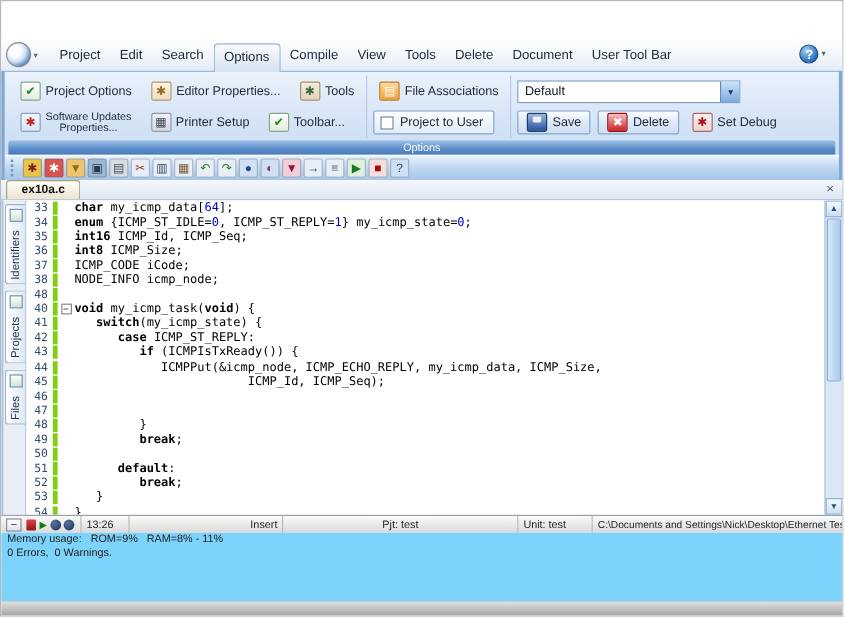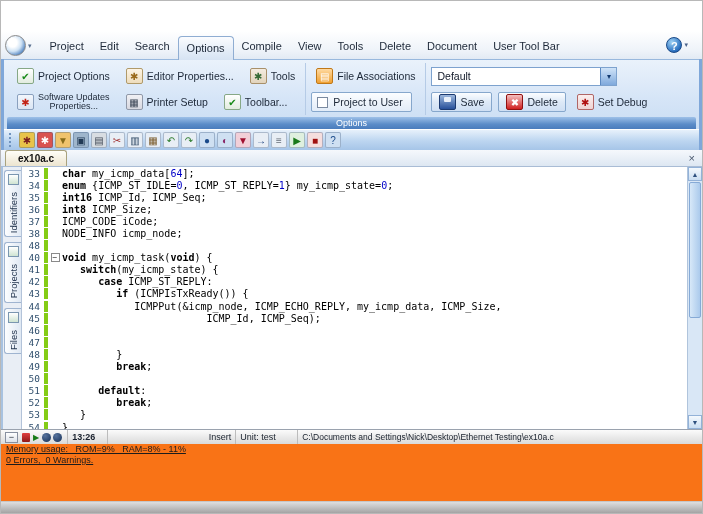--- a/index.html
+++ b/index.html
@@ -97,21 +97,21 @@
                background:linear-gradient(#fbfbfb,#dadada); border-top:1px solid #9aa2ae; }
   .sb-sec { height:100%; display:flex; align-items:center; border-right:1px solid #bcbcbc; padding:0 4px; }
   .sb-min { width:13px; height:11px; border:1px solid #8890a0; background:linear-gradient(#ffffff,#dde2ea);
             text-align:center; line-height:9px; font-size:9px; margin-right:4px; }
   .sb-flag { width:8px; height:9px; background:linear-gradient(#e04040,#901818); border-radius:1px; margin-right:3px; }
   .sb-play { color:#157a15; font-size:8px; margin-right:2px; }
   .sb-dot { width:9px; height:9px; border-radius:50%; background:radial-gradient(circle at 35% 30%, #58749e, #152f55); margin:0 1px; }
   .sb-path { flex:1; text-align:right; padding-right:4px; font-size:8.5px; border-right:none; overflow:hidden; white-space:nowrap; }
 
   
-  .output { flex:0 0 57px; background:#f97316; padding:0 5px; font-size:9px; line-height:11px; color:#1c1c1c;text-decoration:underline; }
+  .output { flex:0 0 57px; background:#7dd3fc; padding:0 5px; font-size:9px; line-height:11px; color:#1c1c1c; }
   .output div { white-space:pre; }
   .bottomstrip { flex:0 0 12px; background:linear-gradient(#dedede,#a4a4a4); border-top:1px solid #c6c6c6; }
 </style>
 </head>
 <body>
 
 <div class="app">
 
   <div class="menubar">
     <div class="logo-wrap">
@@ -297,25 +297,28 @@
   </div>
 
   <div class="statusbar">
     <span class="sb-sec">
       <span class="sb-min">−</span>
       <span class="sb-flag"></span>
       <span class="sb-play">▶</span>
       <span class="sb-dot"></span>
       <span class="sb-dot"></span>
     </span>
-    <span class="sb-sec" style="width:40px;font-weight:bold;">
+    <span class="sb-sec" style="width:40px;">
       <span>13:26</span>
     </span>
     <span class="sb-sec" style="width:128px;justify-content:flex-end;">
       <span>Insert</span>
+    </span>
+    <span class="sb-sec" style="width:196px; justify-content:center;">
+      <span>Pjt: test</span>
     </span>
     <span class="sb-sec" style="width:62px;">
       <span>Unit: test</span>
     </span>
     <span class="sb-sec sb-path">
       <span>C:\Documents and Settings\Nick\Desktop\Ethernet Testing\ex10a.c</span>
     </span>
   </div>
 
   <div class="output">

